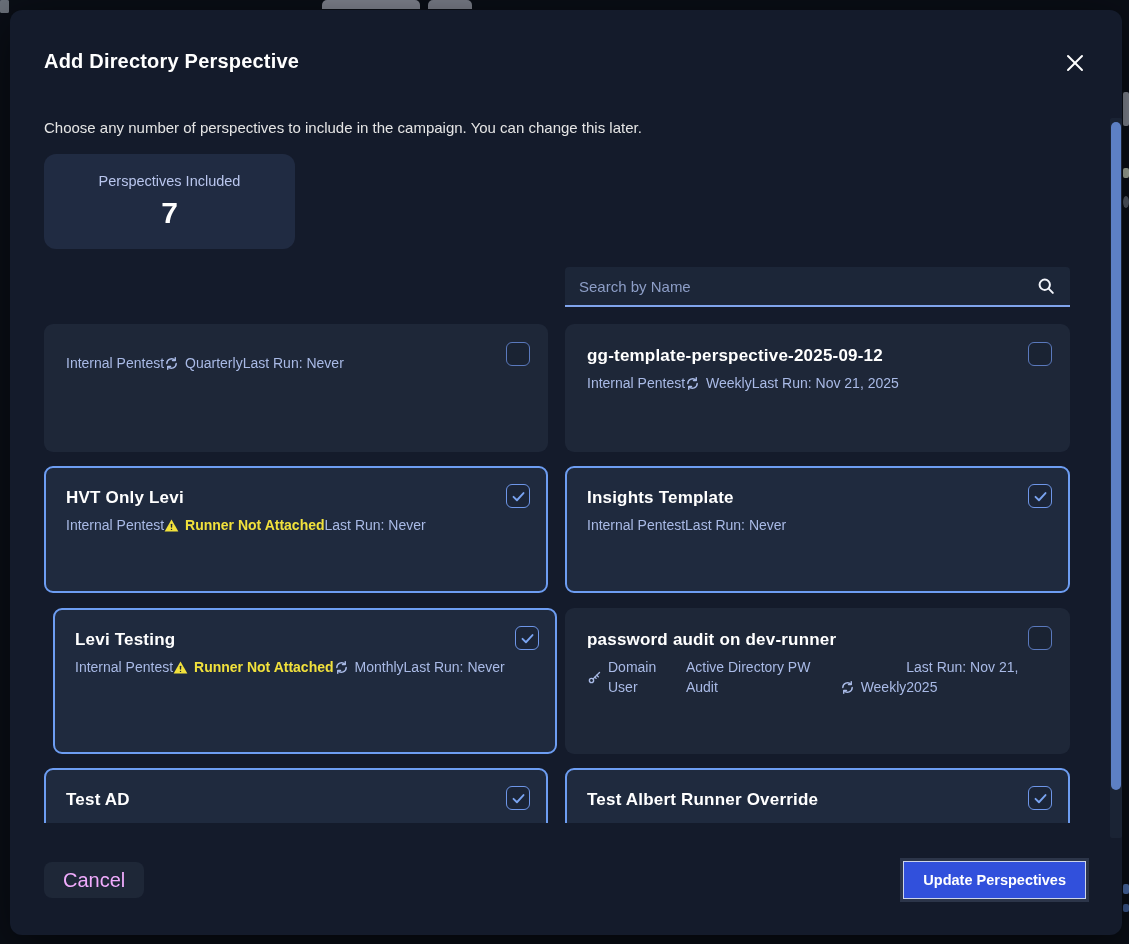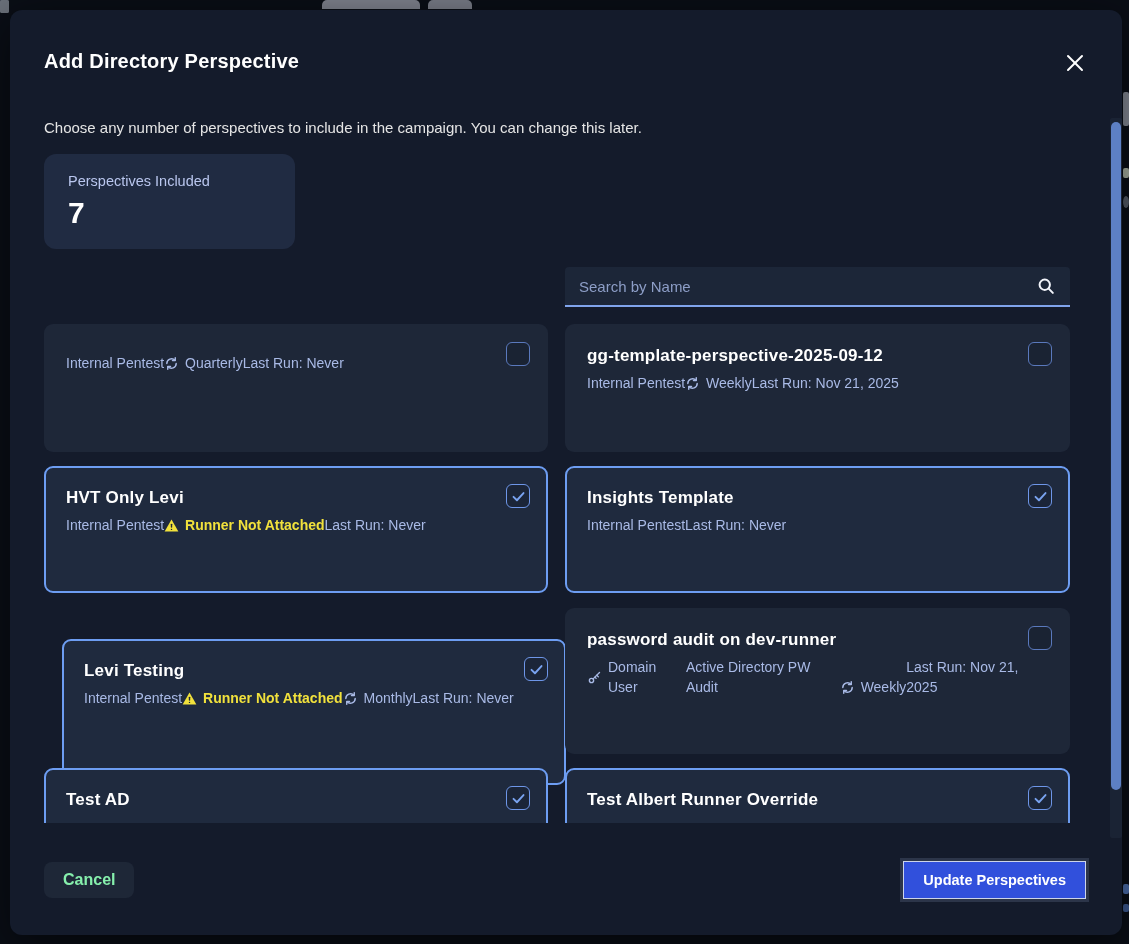--- a/index.html
+++ b/index.html
@@ -44,21 +44,21 @@
     font-size:15px; color:#e5e5e5;
   }
 
   
   .modal-body {
     position:absolute; left:0; top:136px; width:1100px; height:677px;
     overflow:hidden;
   }
   .stats-card {
     position:absolute; left:34px; top:8px; width:251px; height:95px;
-    background:#202b42; border-radius:12px; padding:19px 24px;
+    background:#202b42; border-radius:12px; padding:19px 24px;text-align:center;
   }
   .stats-label { font-size:14.5px; color:#b9c6ee; }
   .stats-value { margin-top:7px; font-size:30px; font-weight:800; color:#ffffff; }
 
   .search-box {
     position:absolute; left:555px; top:121px; width:505px; height:40px;
     background:#1c2638; border-bottom:2px solid #80a4ec;
     border-radius:4px 4px 0 0;
     display:flex; align-items:center; padding:0 14px;
   }
@@ -105,23 +105,23 @@
     background:#1a2334; border-radius:2px;
   }
   .scroll-thumb {
     position:absolute; left:1101px; top:112px; width:10px; height:668px;
     background:#5d80c4; border-radius:5px;
   }
 
   
   .btn-cancel {
     position:absolute; left:34px; top:852px; height:36px;
-    background:#1e2737; color:#86efac; border:none; border-radius:8px;
+    background:#1e2737; color:#f0abfc; border:none; border-radius:8px;
     font-family:"Liberation Sans", sans-serif;
-    font-size:16px; font-weight:700; padding:0 19px; cursor:pointer;
+    font-size:20px; font-weight:400; padding:0 19px; cursor:pointer;
   }
   .btn-update {
     position:absolute; right:36px; top:851px; height:38px;
     background:#3150dc; color:#ffffff;
     border:1px solid #ccd4ea; border-radius:0;
     box-shadow:0 0 0 3px rgba(130,145,180,0.22);
     font-family:"Liberation Sans", sans-serif;
     font-size:14.5px; font-weight:700; padding:0 19px; cursor:pointer;
   }
 </style>
@@ -257,21 +257,21 @@
             </div>
           </div>
     <div class="checkbox">
             <span style="display: flex; color: rgb(121, 163, 240);">
               <svg class="check-glyph" viewBox="0 0 24 24" fill="none" stroke="currentColor" stroke-width="3" stroke-linecap="round" stroke-linejoin="round">
                 <polyline points="4 12.5 9.5 18 20 6.5"></polyline>
               </svg>
             </span>
           </div>
   </div>
-        <div class="card selected" style="left: 52px; top: 462px; width: 504px; height: 146px; margin-top: 31px;">
+        <div class="card selected" style="left: 43px; top: 462px; width: 504px; height: 146px;">
     <div class="card-title">Levi Testing</div>
     <div class="card-meta">
             <div class="meta-line">
               <span>Internal Pentest</span>
             </div>
             <div class="meta-line warning">
               <span class="meta-icon">
                 <svg viewBox="0 0 24 24">
                   <path d="M12 2.5 L23 21.5 H1 Z" fill="#f1e13c"></path>
                   <rect x="10.9" y="9" width="2.2" height="6.4" rx="1" fill="#1e2738"></rect>

